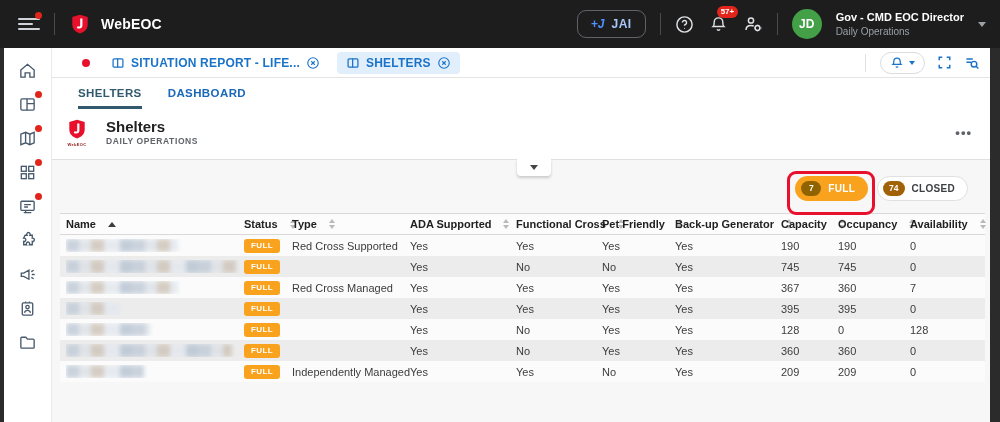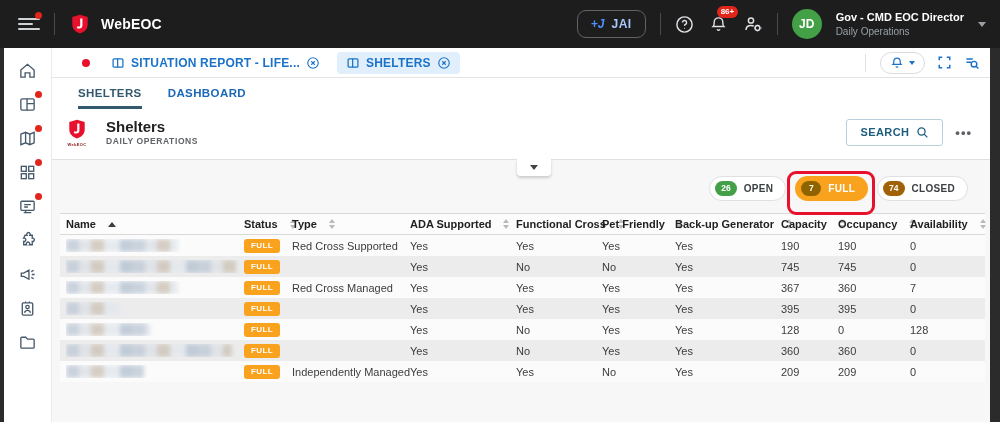--- a/index.html
+++ b/index.html
@@ -129,21 +129,21 @@
             <circle cx="10" cy="10" r="8"></circle>
             <path d="M7.8 8 a2.2 2.2 0 1 1 3 2 c-.6.3-.8.7-.8 1.4"></path>
             <circle cx="10" cy="14" r="0.6" fill="#dfe1e5" stroke="none"></circle>
           </svg>
       </div>
       <div class="tb-icon">
         <svg width="19" height="19" viewBox="0 0 20 20" fill="none" stroke="#dfe1e5" stroke-width="1.5">
             <path d="M10 3 a4.5 4.5 0 0 1 4.5 4.5 c0 3.5 1.2 4.6 1.2 4.6 H4.3 s1.2-1.1 1.2-4.6 A4.5 4.5 0 0 1 10 3 Z"></path>
             <path d="M8.5 15 a1.6 1.6 0 0 0 3 0"></path>
           </svg>
-        <span class="notif-badge">86+</span>
+        <span class="notif-badge">57+</span>
       </div>
       <div class="tb-icon">
         <svg width="20" height="20" viewBox="0 0 20 20" fill="none" stroke="#dfe1e5" stroke-width="1.5">
             <circle cx="8" cy="6.5" r="2.6"></circle>
             <path d="M3 16 c0-3 2.2-4.6 5-4.6 1 0 1.9.2 2.7.6"></path>
             <circle cx="14.5" cy="14" r="2.4"></circle>
             <path d="M14.5 10.8 v1 M14.5 16.2 v1 M11.4 14 h1 M17.6 14 h1" stroke-width="1.2"></path>
           </svg>
       </div>
       <div class="tb-divider"></div>
@@ -280,42 +280,29 @@
                 <path d="M10 1.5 L17 3.7 V10.5 C17 14.6 14.2 17.3 10 18.6 C5.8 17.3 3 14.6 3 10.5 V3.7 Z" fill="#e8112d"></path>
                 <path d="M12.2 5 v6.2 c0 2-1.1 3-2.9 3 -1 0-1.8-.3-2.3-.8 l1.1-1.6 c.3.3.7.5 1.1.5 .7 0 1-.4 1-1.2 V5 Z" fill="#fff"></path>
               </svg>
             <span class="logo-sub">WebEOC</span>
           </div>
           <div>
             <div class="board-title">Shelters</div>
             <div class="board-subtitle">DAILY OPERATIONS</div>
           </div>
           <div class="title-actions">
-            <button class="btn-search">
-              <span>SEARCH</span>
-              <svg width="13" height="13" viewBox="0 0 20 20" fill="none" stroke="#1d5d7e" stroke-width="2">
-                  <circle cx="8.5" cy="8.5" r="5.5"></circle>
-                  <path d="M12.5 12.5 l5 5"></path>
-                </svg>
-            </button>
             <span class="more-dots">•••</span>
           </div>
         </div>
         <div class="collapse-tab">
             <span class="caret"></span>
           </div>
       </div>
 
       <div class="chips-row" id="chips-row">
-          <span class="chip-wrap">
-            <div class="chip">
-              <span class="chip-count" style="background:#43a047">26</span>
-              <span class="chip-label">OPEN</span>
-            </div>
-          </span>
           <span class="chip-wrap">
             <div class="chip selected" style="background: rgb(249, 162, 29);">
               <span class="chip-count" style="background:#8f6400">7</span>
               <span class="chip-label">FULL</span>
             </div>
             <span class="annotation-box" style="border-color: rgb(232, 17, 45);"></span>
           </span>
           <span class="chip-wrap">
             <div class="chip">
               <span class="chip-count" style="background:#a16207">74</span>

